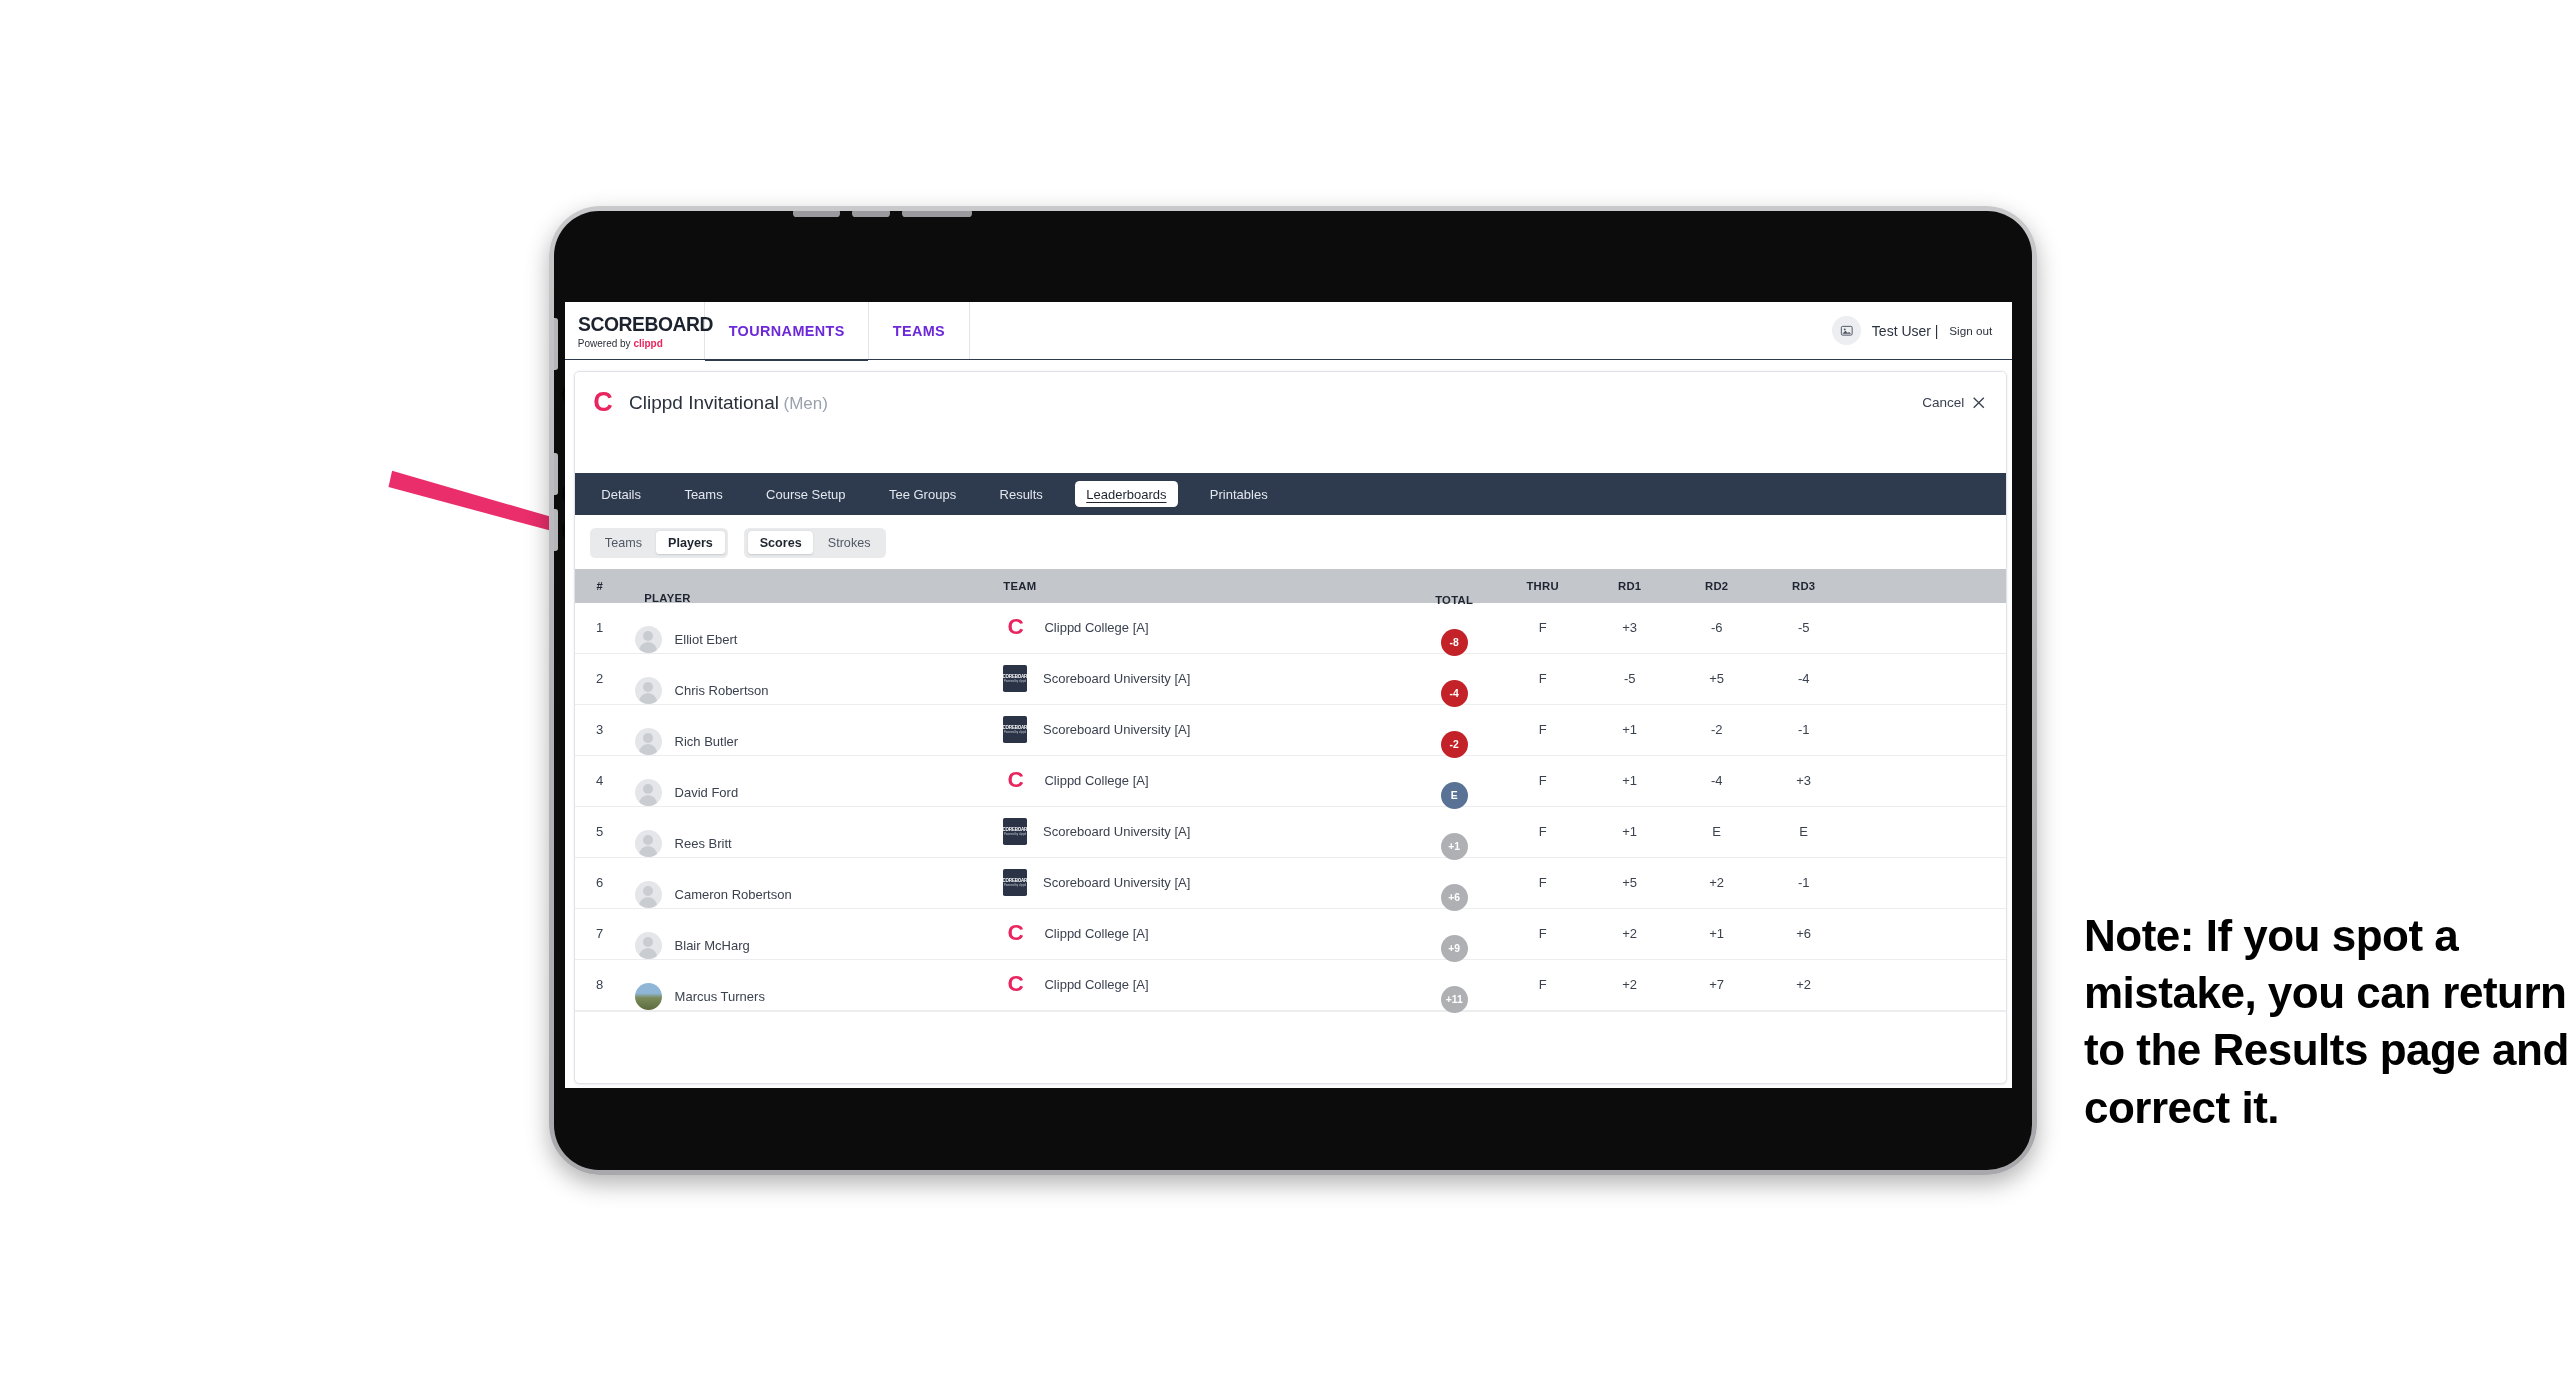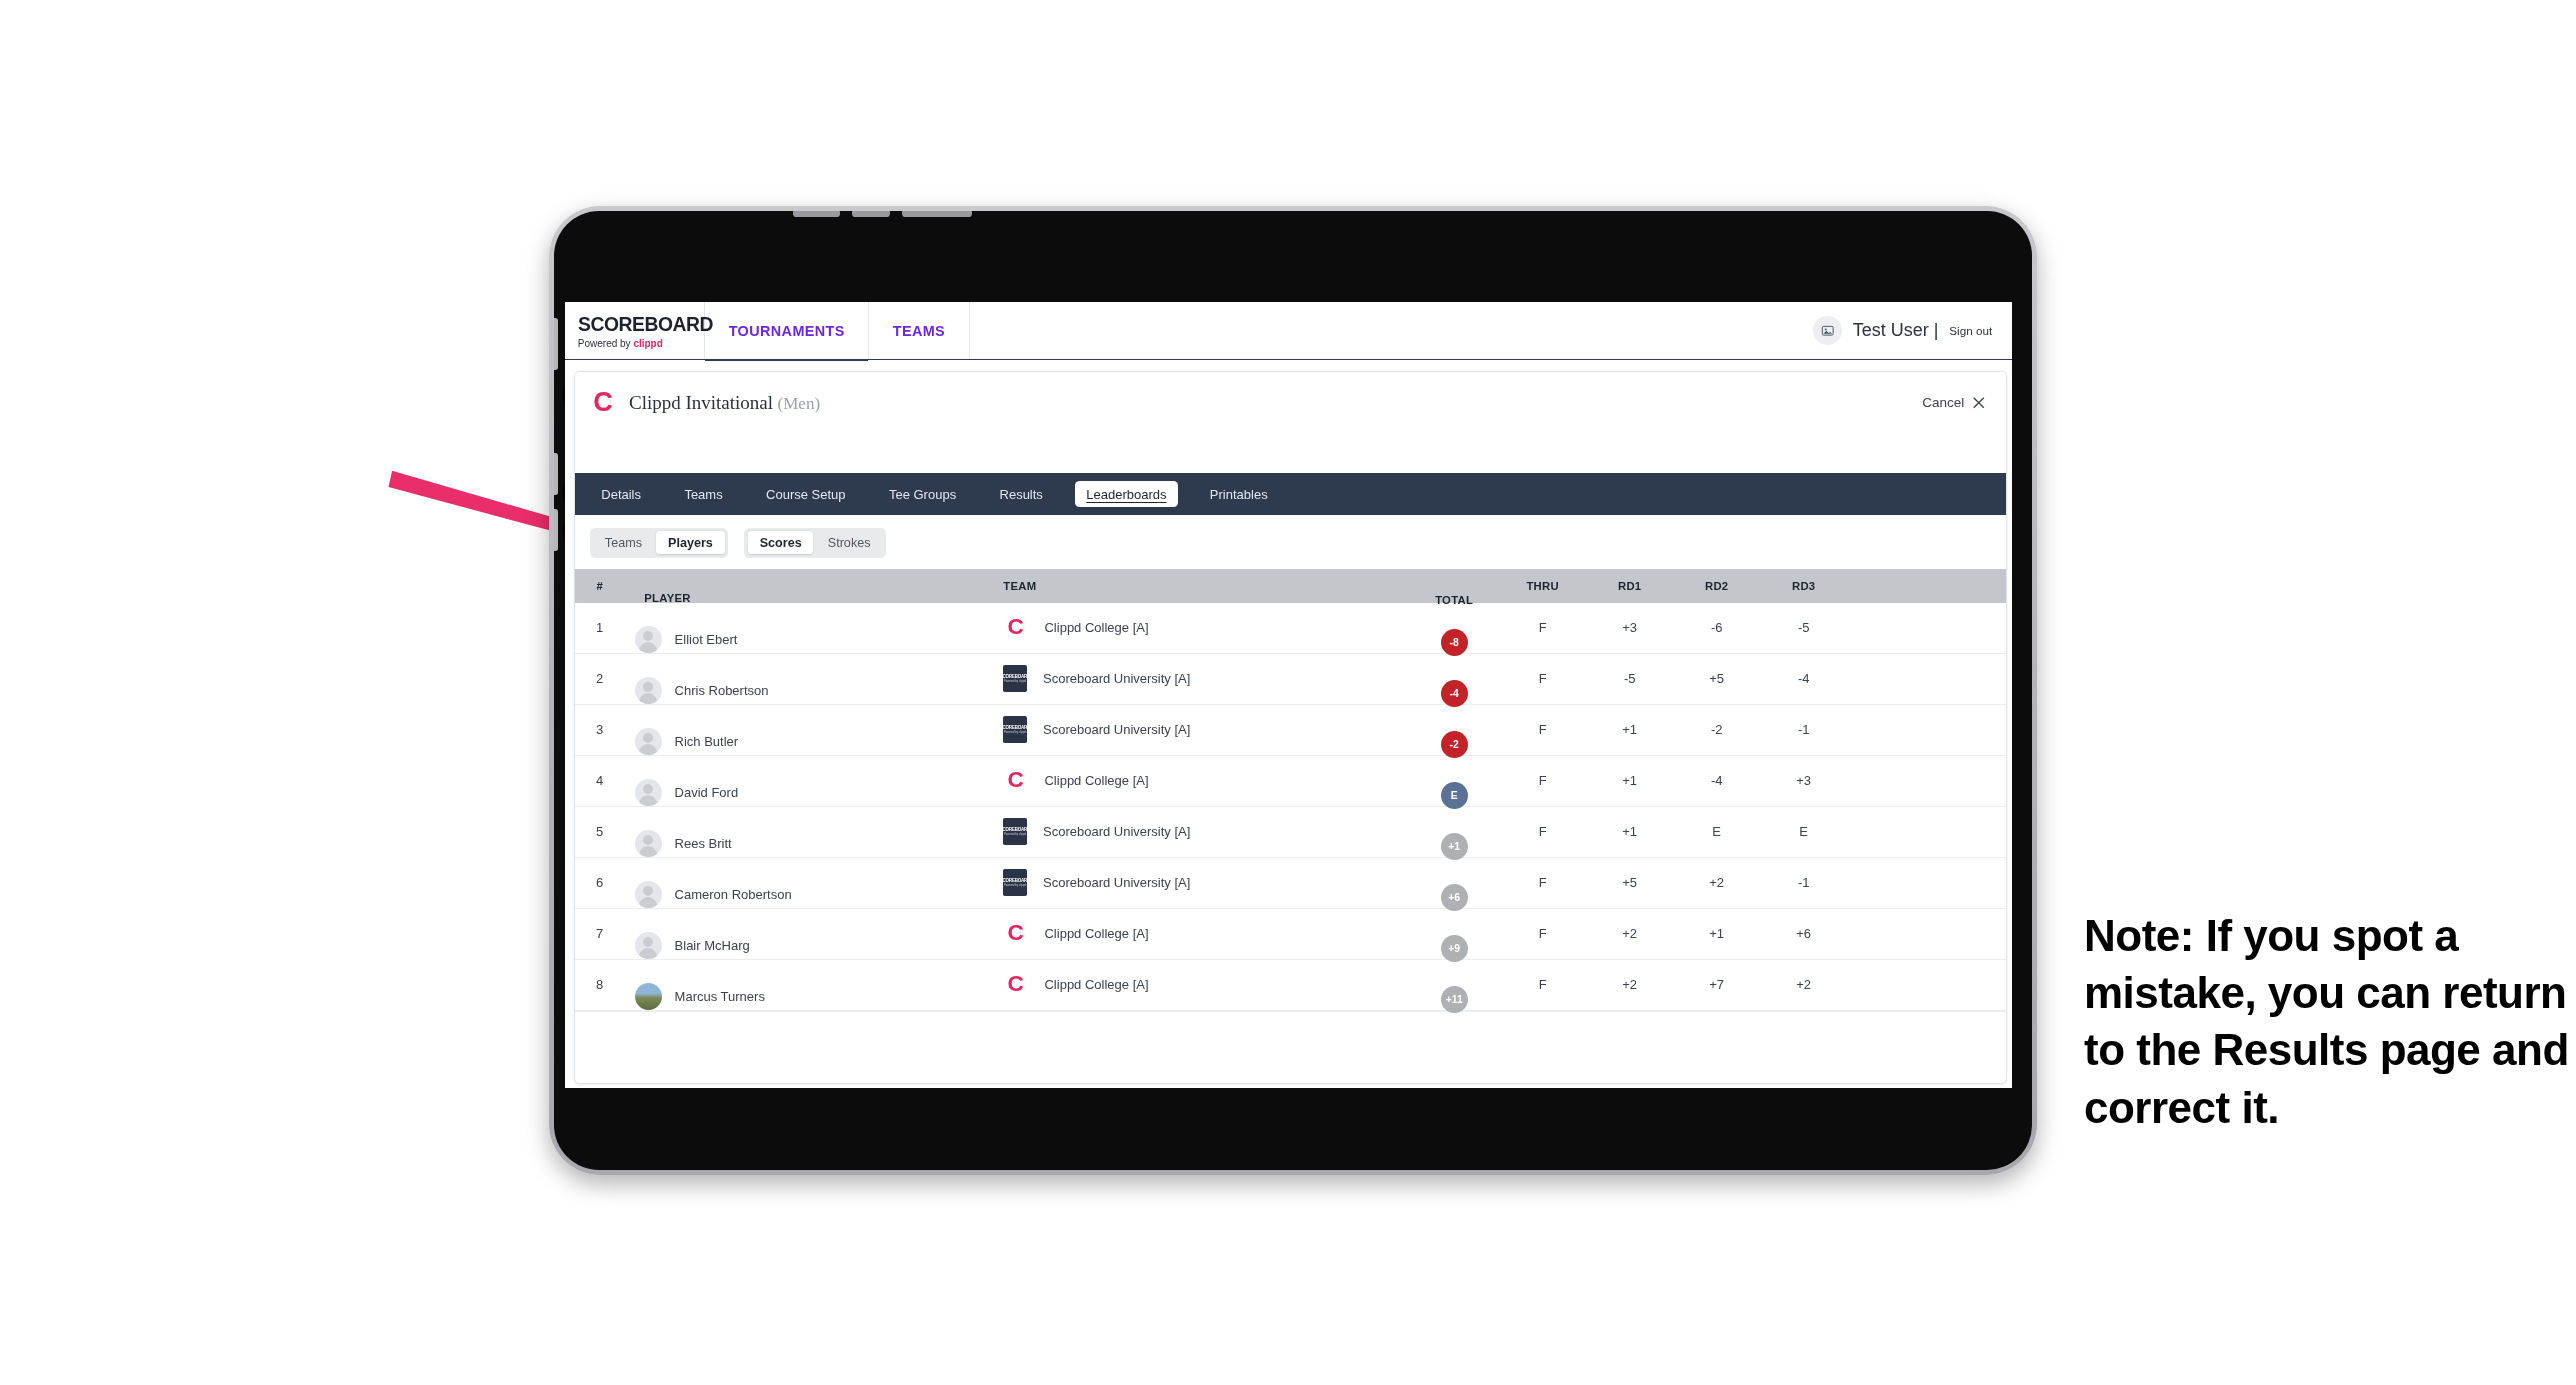--- a/index.html
+++ b/index.html
@@ -114,21 +114,21 @@
     height: 2.7px; background: #2e3a4e;
   }
   #topbar-spacer { flex: 1; }
   #topbar-right {
     display: flex; align-items: center; gap: 10.8px; padding-right: 20px;
   }
   #avatar-circle {
     width: 29px; height: 29px; border-radius: 50%;
     background: #eceef1; display:flex; align-items:center; justify-content:center;
   }
-  #user-text { font-size: 18px; color: #2c333f; }
+  #user-text { font-size: 14px; color: #2c333f; }
   #signout { font-size: 11.7px; color: #2c333f; }
 
   
   #card {
     margin: 10.8px 5.4px 0 9px;
     background: #fff;
     border: 0.9px solid #dfe2e6;
     border-radius: 5.4px;
     box-shadow: 0 0.9px 2.7px rgba(0,0,0,.08);
     overflow: hidden;
@@ -136,21 +136,21 @@
   }
   #card-head {
     height: 61px; display: flex; align-items: center;
     padding: 0 20px 0 18px; background:#fff;
   }
   #clippd-c {
     font-size: 27px; font-weight: 800; color: #e8255f;
     font-family: "Liberation Sans", sans-serif; margin-right: 16.3px;
     line-height: 1;
   }
-  #card-title { font-size: 19px; color: #2b313c; font-family: Liberation Serif, serif; }
+  #card-title { font-size: 19px; color: #2b313c; }
   #card-title .gender { color: #9aa2ae; font-size: 17px; margin-left:4.5px;}
   #card-head-spacer { flex: 1; }
   #cancel-btn { font-size: 13.5px; color: #3a4150; display:flex; align-items:center; gap:8.1px;}
 
   
   #subnav {
     background: #2e3a4e; height: 42px;
     display: flex; align-items: center; padding: 0 14.4px; gap: 20px; margin-top: 40px;
   }
   .subnav-item {

